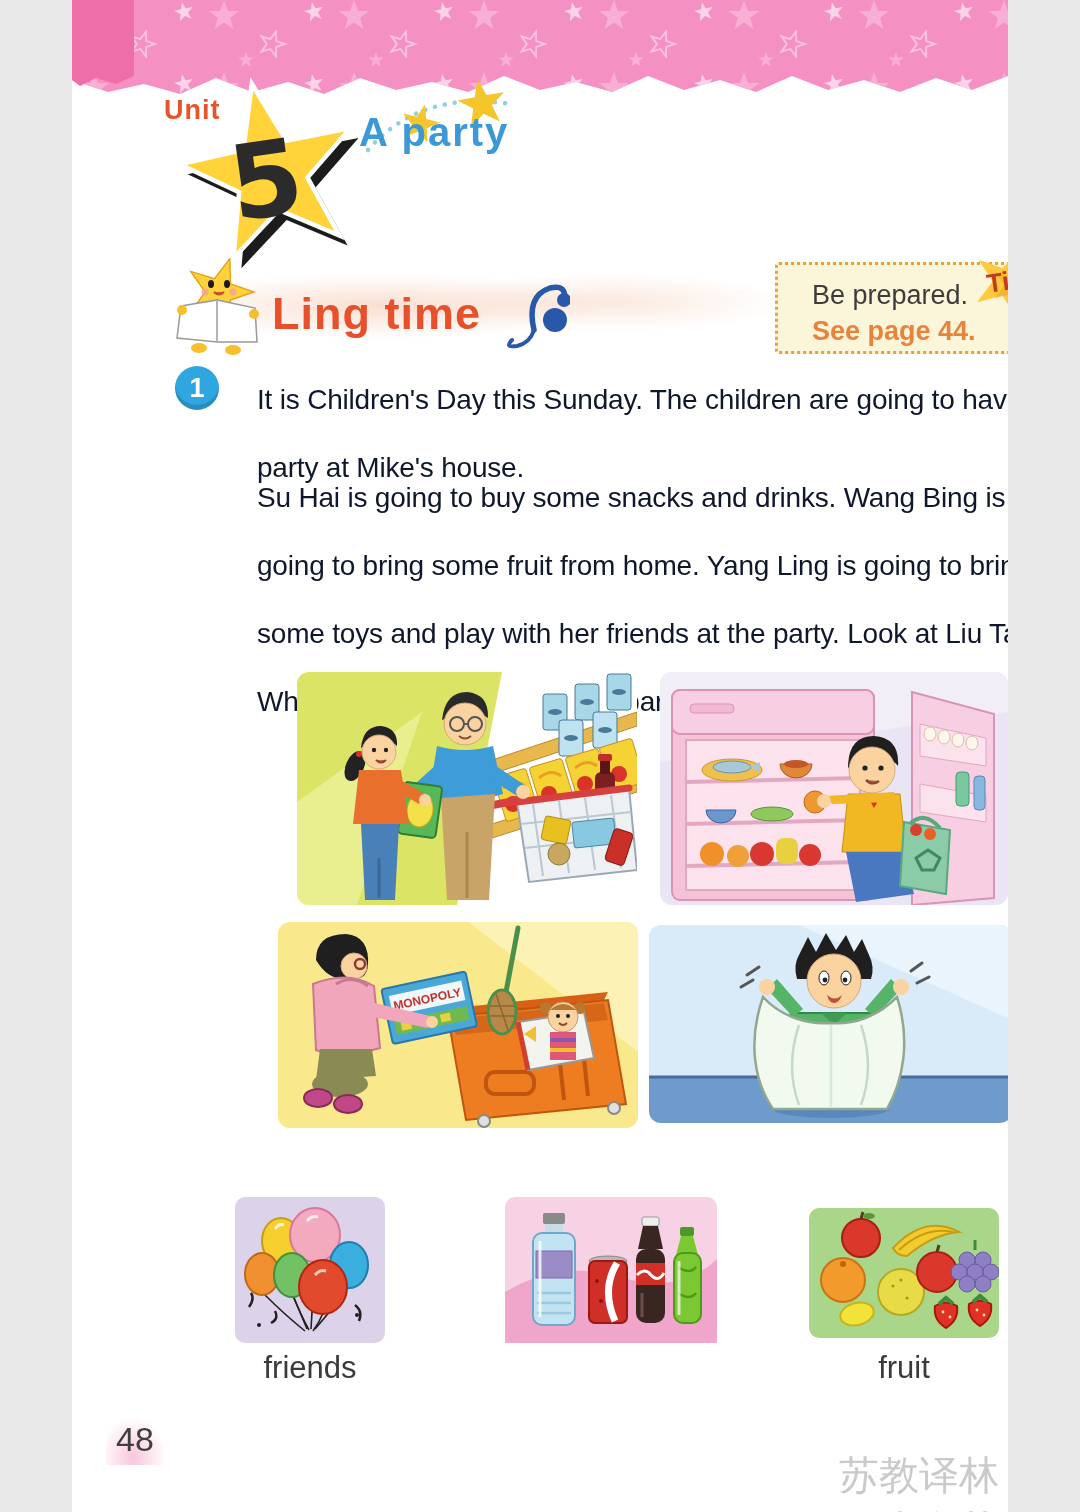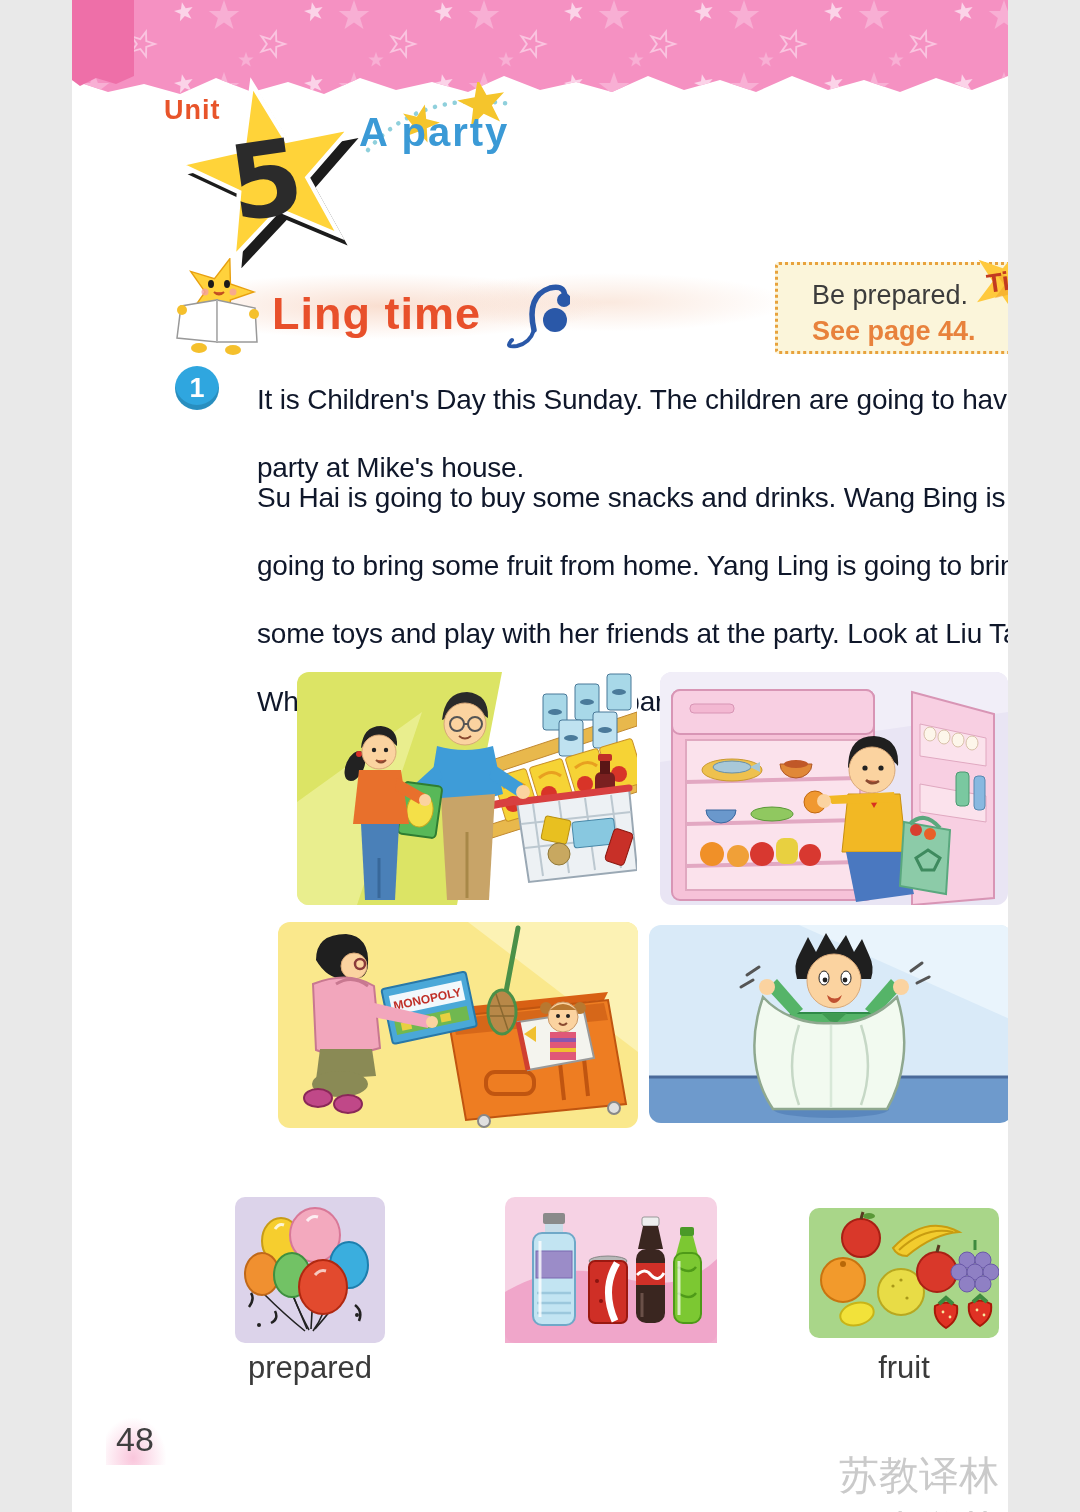--- a/index.html
+++ b/index.html
@@ -366,21 +366,21 @@
     <ellipse cx="57" cy="78" rx="18" ry="22" fill="#72C265" stroke="#3F9040" stroke-width="2"></ellipse>
     <ellipse cx="114" cy="68" rx="19" ry="23" fill="#3AAEDE" stroke="#1C7FAE" stroke-width="2"></ellipse>
     <ellipse cx="88" cy="90" rx="24" ry="27" fill="#E24A2E" stroke="#B02810" stroke-width="2"></ellipse>
     <path d="M40,32 q4,-6 9,-4" stroke="#ffffff" stroke-width="3" fill="none" opacity="0.8"></path>
     <path d="M72,24 q5,-6 11,-4" stroke="#ffffff" stroke-width="3" fill="none" opacity="0.8"></path>
     <path d="M80,78 q5,-6 11,-4" stroke="#ffffff" stroke-width="3" fill="none" opacity="0.7"></path>
     <path d="M14,110 q6,-8 2,-14 m104,12 q8,6 4,16 M36,126 q8,-4 4,-12" stroke="#222" stroke-width="2.5" fill="none"></path>
     <circle cx="24" cy="128" r="2" fill="#222"></circle>
       <circle cx="122" cy="118" r="2" fill="#222"></circle>
   </svg>
-  <div class="abs vlabel" style="left:163px;width:150px">prepared</div>
+  <div class="abs vlabel" style="left:163px;width:150px">friends</div>
 
   <svg class="abs" style="left:433px;top:1197px" width="212" height="146" viewBox="0 0 212 146">
     <rect width="212" height="146" rx="10" fill="#F6D2E4"></rect>
     <path d="M0,95 Q55,62 115,80 T212,62 L212,146 L0,146 Z" fill="#EF9FC6" opacity="0.85"></path>
     <g>
       <rect x="38" y="16" width="22" height="11" rx="2" fill="#8A8A8A"></rect>
       <rect x="40" y="27" width="18" height="9" fill="#C8DCE8"></rect>
       <rect x="28" y="36" width="42" height="92" rx="9" fill="#C2E4F2" stroke="#6FA8C8" stroke-width="2"></rect>
       <rect x="31" y="54" width="36" height="27" fill="#9B8CC8" stroke="#7A68B0"></rect>
       <line x1="32" y1="96" x2="66" y2="96" stroke="#9CC8DD" stroke-width="2.5"></line>

